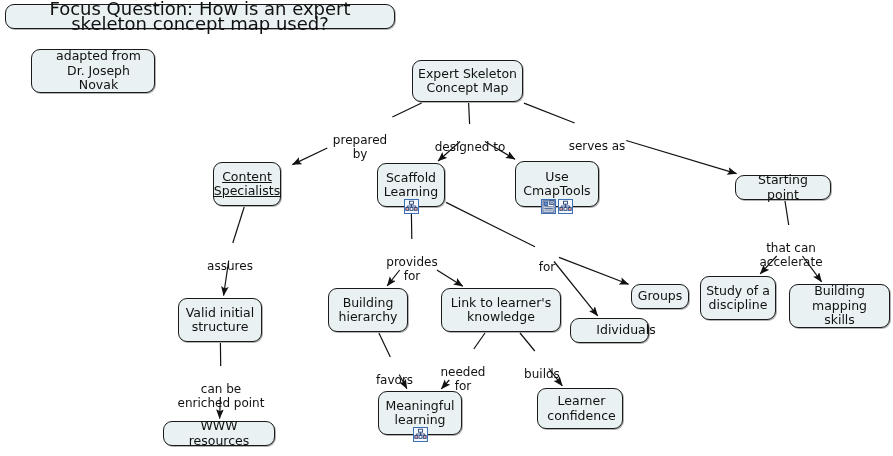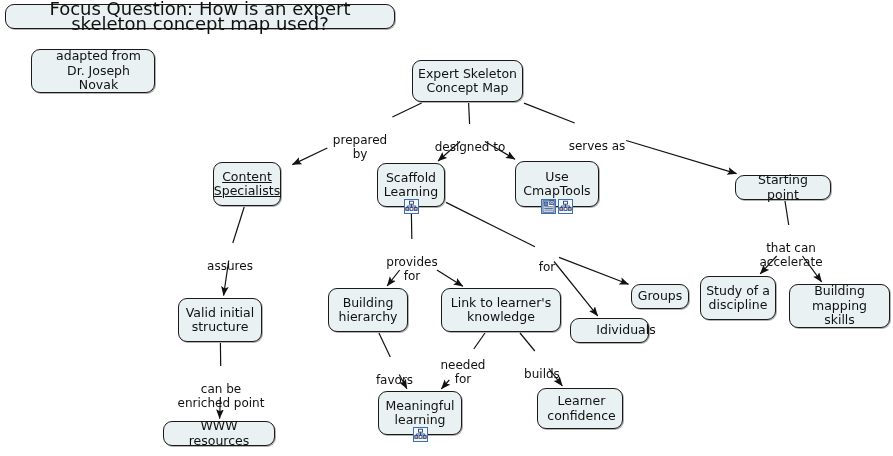--- a/index.html
+++ b/index.html
@@ -183,18 +183,18 @@
       <div class="linklabel" style="left: 566px; top: 124px; width: 62px;">serves as</div>
       <div class="linklabel" style="left: 204px; top: 244px; width: 52px;">assures</div>
       <div class="linklabel" style="left: 381px; top: 240px; width: 62px;">provides
 for</div>
       <div class="linklabel" style="left: 536px; top: 245px; width: 22px;">for</div>
       <div class="linklabel" style="left: 752px; top: 226px; width: 78px;">that can
 accelerate</div>
       <div class="linklabel" style="left: 173px; top: 367px; width: 96px;">can be
 enriched point</div>
       <div class="linklabel" style="left: 372px; top: 358px; width: 45px;">favors</div>
-      <div class="linklabel" style="left: 437px; top: 343px; width: 52px; text-align: center;">needed
+      <div class="linklabel" style="left: 437px; top: 350px; width: 52px; text-align: center;">needed
 for</div>
       <div class="linklabel" style="left: 521px; top: 352px; width: 42px;">builds</div>
     </div>
 
 </div>
 
 </body></html>

